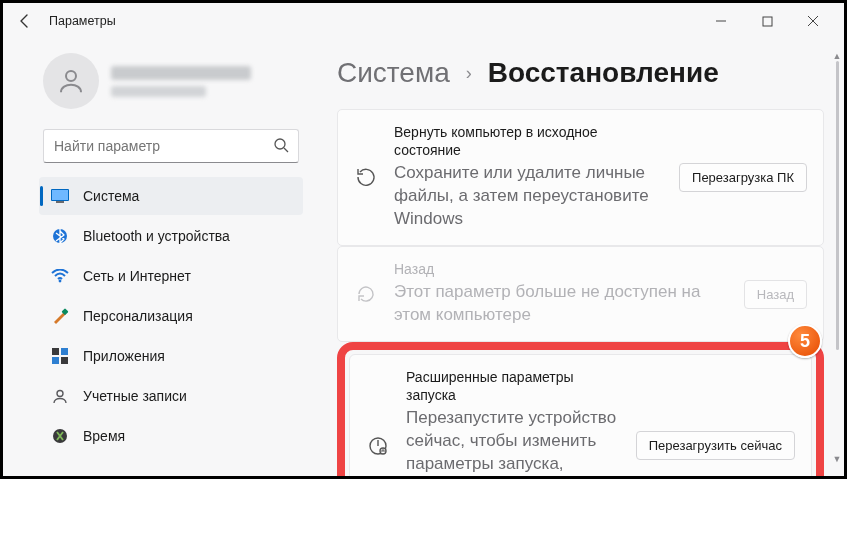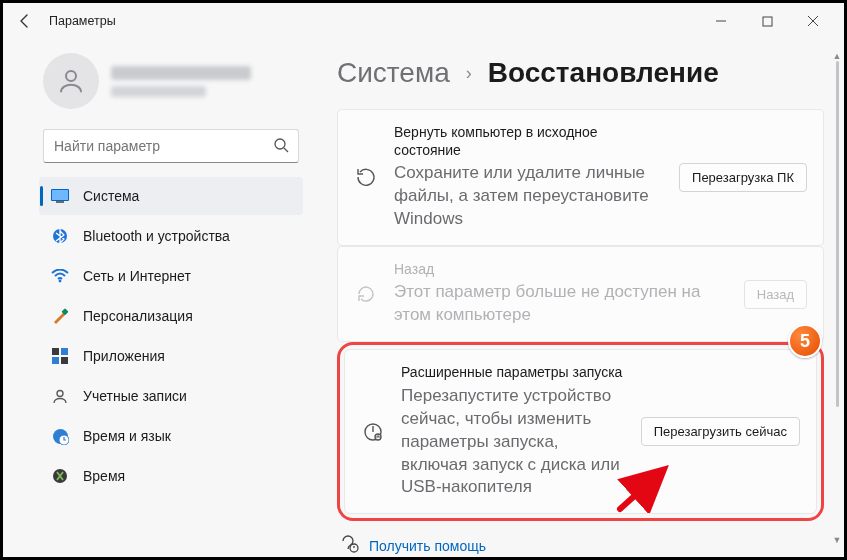--- a/index.html
+++ b/index.html
@@ -1,17 +1,17 @@
 <!DOCTYPE html>
 <html><head>
 <meta charset="utf-8">
 <style>
   * { box-sizing: border-box; margin: 0; padding: 0; font-family: "Segoe UI", Arial, sans-serif; }
   body { background: #fff; }
-  .frame { width: 847px; height: 560px; border: 3px solid #000; position: relative; background: #f7f7f8; overflow: hidden; }
+  .frame { width: 847px; height: 479px; border: 3px solid #000; position: relative; background: #f7f7f8; overflow: hidden; }
 
   
   .titlebar { height: 36px; display: flex; align-items: center; padding: 0 8px; }
   .tb-back { width: 28px; height: 28px; display:flex; align-items:center; justify-content:center; color:#333; }
   .tb-title { font-size: 12.5px; margin-left: 10px; color:#222; }
   .tb-ctl { margin-left:auto; display:flex; gap:0; }
   .tb-btn { width:46px; height:36px; display:flex; align-items:center; justify-content:center; color:#444; }
   .tb-btn svg { stroke:#444; }
 
   
@@ -51,21 +51,21 @@
   .card .cicon { width:24px; flex:0 0 24px; color:#555; display:flex; align-items:center; justify-content:center;}
   .card .ctext { flex:1; }
   .card .ctitle { font-size:14px; color:#1b1b1b; margin-bottom:3px; line-height:1.25;}
   .card .cdesc { font-size:17px; color:#6b6b6f; line-height:1.35;}
   .card .action { }
   .btn { background:#fdfdfd; border:1px solid #d4d4d7; border-radius:4px; padding:6px 12px; font-size:13px; color:#1b1b1b; white-space:nowrap;}
   .card.disabled .ctitle, .card.disabled .cdesc { color:#b2b2b6; }
   .card.disabled .cicon { color:#c3c3c6;}
   .card.disabled .btn { color:#b8b8bc; border-color:#e3e3e5;}
 
-  .highlight { border:3px solid #ef4444; border-radius:16px; padding:4px; }
+  .highlight { border:8px solid #ef4444; border-radius:16px; padding:4px; }
   .highlight .card { border:none; border-radius:6px; background:#fcfcfc; border:1px solid #e8e8ea;}
   .highlight-wrap { position:relative; }
 
   .badge { position:absolute; right:2px; top:-18px; width:34px; height:34px; border-radius:50%; background: radial-gradient(circle at 35% 30%, #ff8a3c, #e64a00); border:2px solid #fff; color:#fff; font-weight:700; font-size:18px; display:flex; align-items:center; justify-content:center; box-shadow:0 1px 2px rgba(0,0,0,.3);}
   .arrow { position:absolute; right:150px; bottom:8px; pointer-events:none;}
 
   .help { display:flex; align-items:center; gap:10px; margin-top:14px; padding-left:4px; }
   .help a { color:#0067c0; font-size:14px; text-decoration:none;}
   .help .hicon { color:#444; }
 
@@ -182,30 +182,20 @@
           <span>Приложения</span>
         </div>
         <div class="nav-item">
           <span class="nav-ic">
               <svg width="16" height="16" viewBox="0 0 16 16" fill="none">
                 <circle cx="8" cy="5.5" r="3" stroke="#5a5a5e" stroke-width="1.4"></circle>
                 <path d="M2 15c0-3 3-4.5 6-4.5s6 1.5 6 4.5" stroke="#5a5a5e" stroke-width="1.4"></path>
               </svg>
             </span>
           <span>Учетные записи</span>
-        </div>
-        <div class="nav-item">
-          <span class="nav-ic">
-              <svg width="17" height="17" viewBox="0 0 17 17">
-                <circle cx="8.5" cy="8.5" r="7.5" fill="#2e7fd1"></circle>
-                <circle cx="12" cy="12" r="5" fill="#fff" stroke="#2e7fd1"></circle>
-                <path d="M12 9v3h2" stroke="#2e7fd1" stroke-width="1.2" fill="none"></path>
-              </svg>
-            </span>
-          <span>Время и язык</span>
         </div>
         <div class="nav-item">
           <span class="nav-ic">
               <svg width="18" height="14" viewBox="0 0 18 14">
                 <circle cx="9" cy="7" r="7" fill="#3a3a3c"></circle>
                 <path d="M6 3 L9 7 L6 11 M12 3 L9 7 L12 11" stroke="#7fb85a" stroke-width="1.8" fill="none"></path>
               </svg>
             </span>
           <span>Время</span>
         </div>

